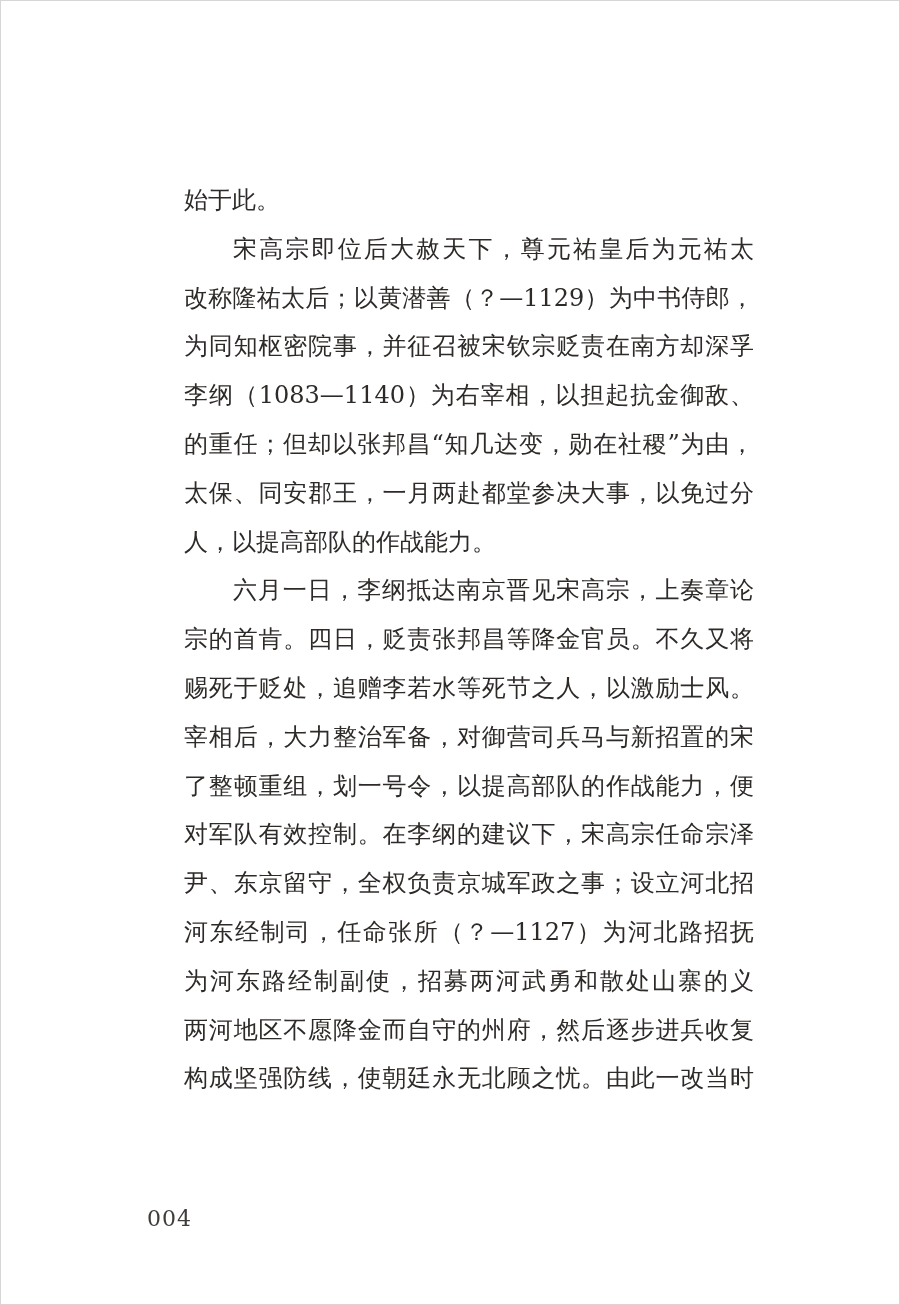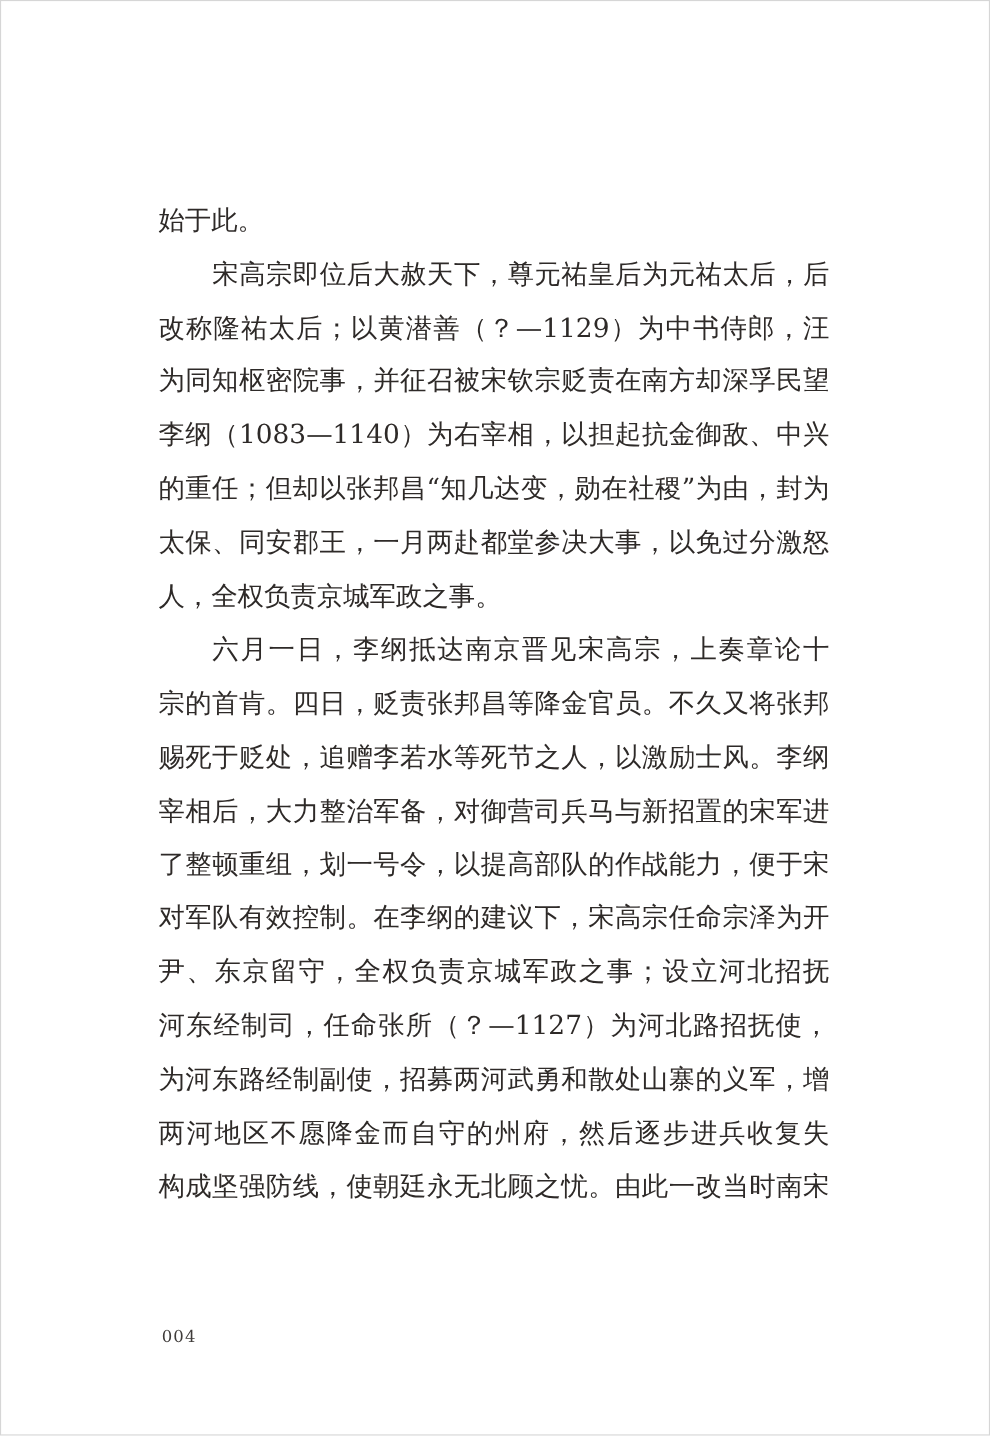--- a/index.html
+++ b/index.html
@@ -29,50 +29,51 @@
     font-size: 24px;
     line-height: 48.8px;
     color: #2e2a28;
   }
   .text-line {
     height: 48.8px;
     text-align: justify;
     text-align-last: justify;
     text-justify: inter-character;
     overflow: hidden;
+    margin-left: 40px;
   }
   .text-line.no-justify {
     text-align-last: left;
   }
   .text-line.indent {
     padding-left: 49px;
   }
   .page-number {
     position: absolute;
     left: 146px;
     top: 1205px;
     font-family: "DejaVu Serif", "Liberation Serif", serif;
-    font-size: 15px;
+    font-size: 22px;
     letter-spacing: 1px;
     color: #3f3c3a;
   }
 </style>
 </head>
 <body>
 
 <div class="book-page">
   <div class="text-block" id="text-block">
       <div class="text-line no-justify">始于此。</div>
       <div class="text-line indent">宋高宗即位后大赦天下，尊元祐皇后为元祐太后，后又</div>
       <div class="text-line">改称隆祐太后；以黄潜善（？—1129）为中书侍郎，汪伯彦</div>
       <div class="text-line">为同知枢密院事，并征召被宋钦宗贬责在南方却深孚民望的</div>
       <div class="text-line">李纲（1083—1140）为右宰相，以担起抗金御敌、中兴宋朝</div>
       <div class="text-line">的重任；但却以张邦昌“知几达变，勋在社稷”为由，封为</div>
       <div class="text-line">太保、同安郡王，一月两赴都堂参决大事，以免过分激怒金</div>
-      <div class="text-line no-justify">人，全权负责京城军政之事。</div>
+      <div class="text-line no-justify">人，以提高部队的作战能力。</div>
       <div class="text-line indent">六月一日，李纲抵达南京晋见宋高宗，上奏章论十事，</div>
       <div class="text-line">宗的首肯。四日，贬责张邦昌等降金官员。不久又将张邦昌</div>
       <div class="text-line">赐死于贬处，追赠李若水等死节之人，以激励士风。李纲为</div>
       <div class="text-line">宰相后，大力整治军备，对御营司兵马与新招置的宋军进行</div>
       <div class="text-line">了整顿重组，划一号令，以提高部队的作战能力，便于宋廷</div>
       <div class="text-line">对军队有效控制。在李纲的建议下，宋高宗任命宗泽为开封</div>
       <div class="text-line">尹、东京留守，全权负责京城军政之事；设立河北招抚司、</div>
       <div class="text-line">河东经制司，任命张所（？—1127）为河北路招抚使，傅亮</div>
       <div class="text-line">为河东路经制副使，招募两河武勇和散处山寨的义军，增援</div>
       <div class="text-line">两河地区不愿降金而自守的州府，然后逐步进兵收复失地，</div>

